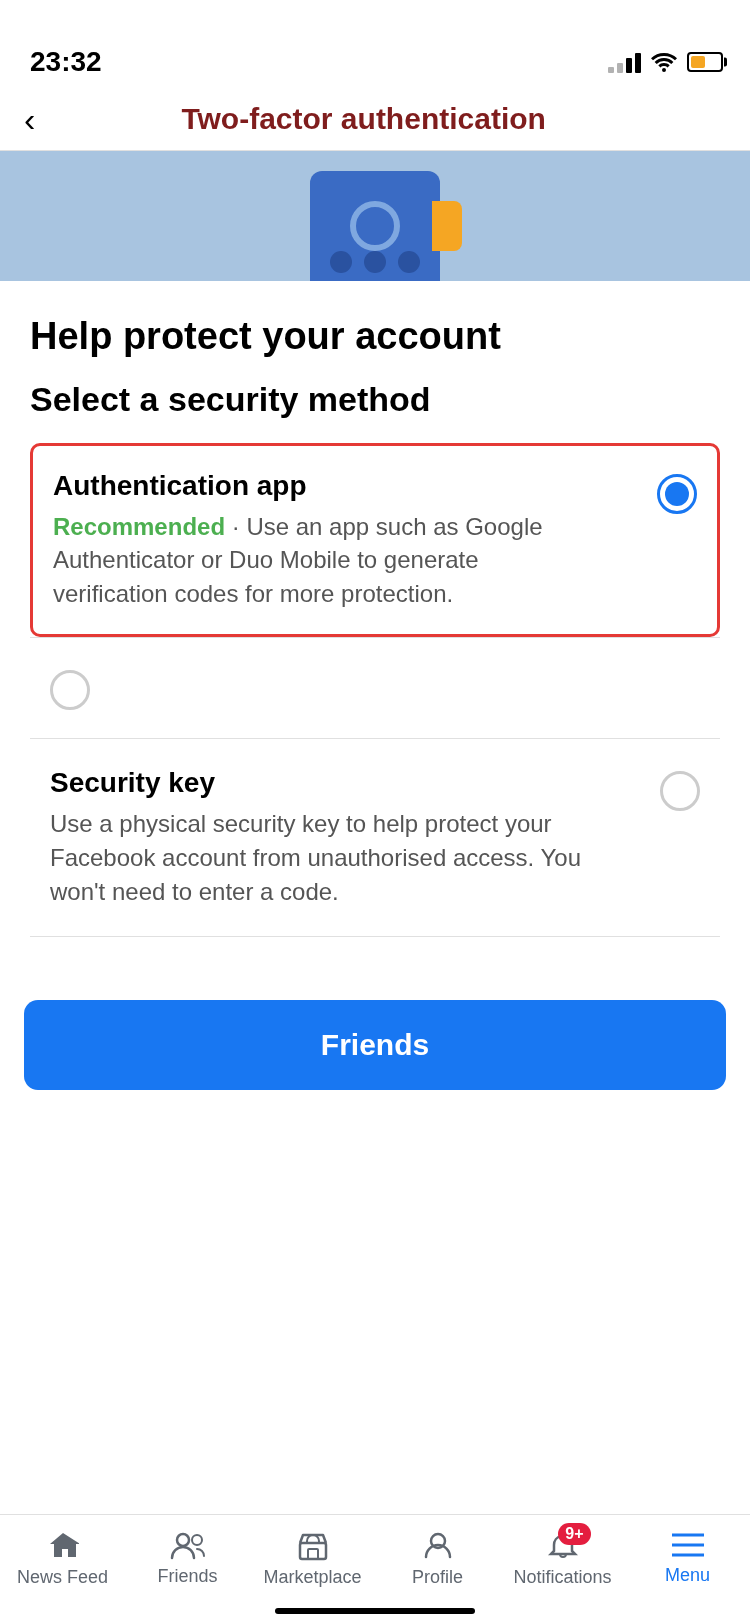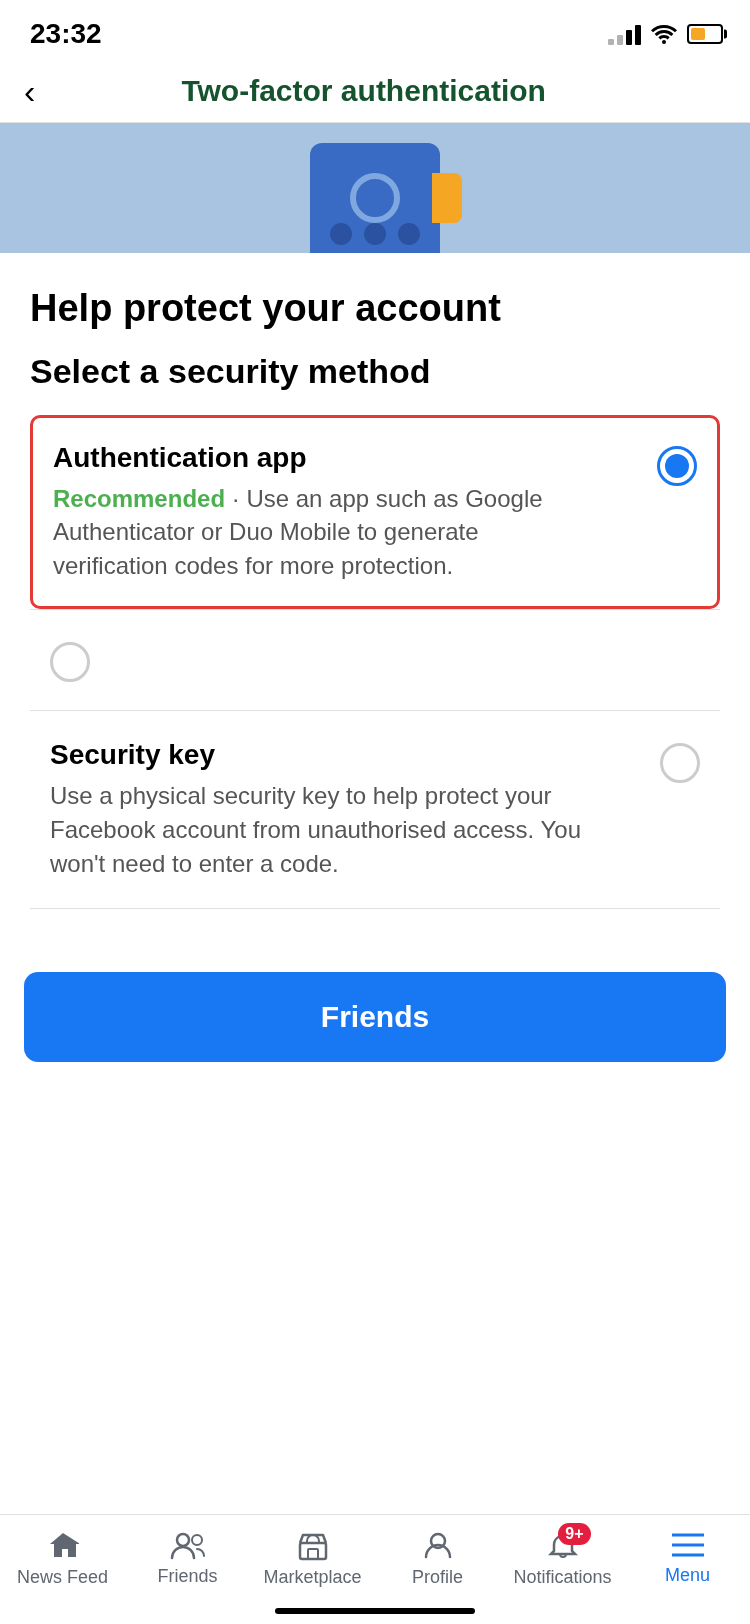--- a/index.html
+++ b/index.html
@@ -13,20 +13,21 @@
       overflow-x: hidden;
     }
 
     
     .status-bar {
       display: flex;
       justify-content: space-between;
       align-items: center;
       padding: 18px 27px 10px 30px;
       height: 60px;
+      margin-top: 28px;
     }
     .status-time {
       font-size: 28px;
       font-weight: 700;
       color: #000;
     }
     .status-icons {
       display: flex;
       align-items: center;
       gap: 10px;
@@ -90,21 +91,21 @@
     .back-btn {
       font-size: 34px;
       color: #000;
       cursor: pointer;
       margin-right: 20px;
       line-height: 1;
     }
     .header-title {
       font-size: 30px;
       font-weight: 600;
-      color: #14532d;
+      color: #7f1d1d;
       flex: 1;
       text-align: center;
       margin-right: 54px;
     }
 
     
     .hero-area {
       background: #a8c4e0;
       height: 130px;
       display: flex;

